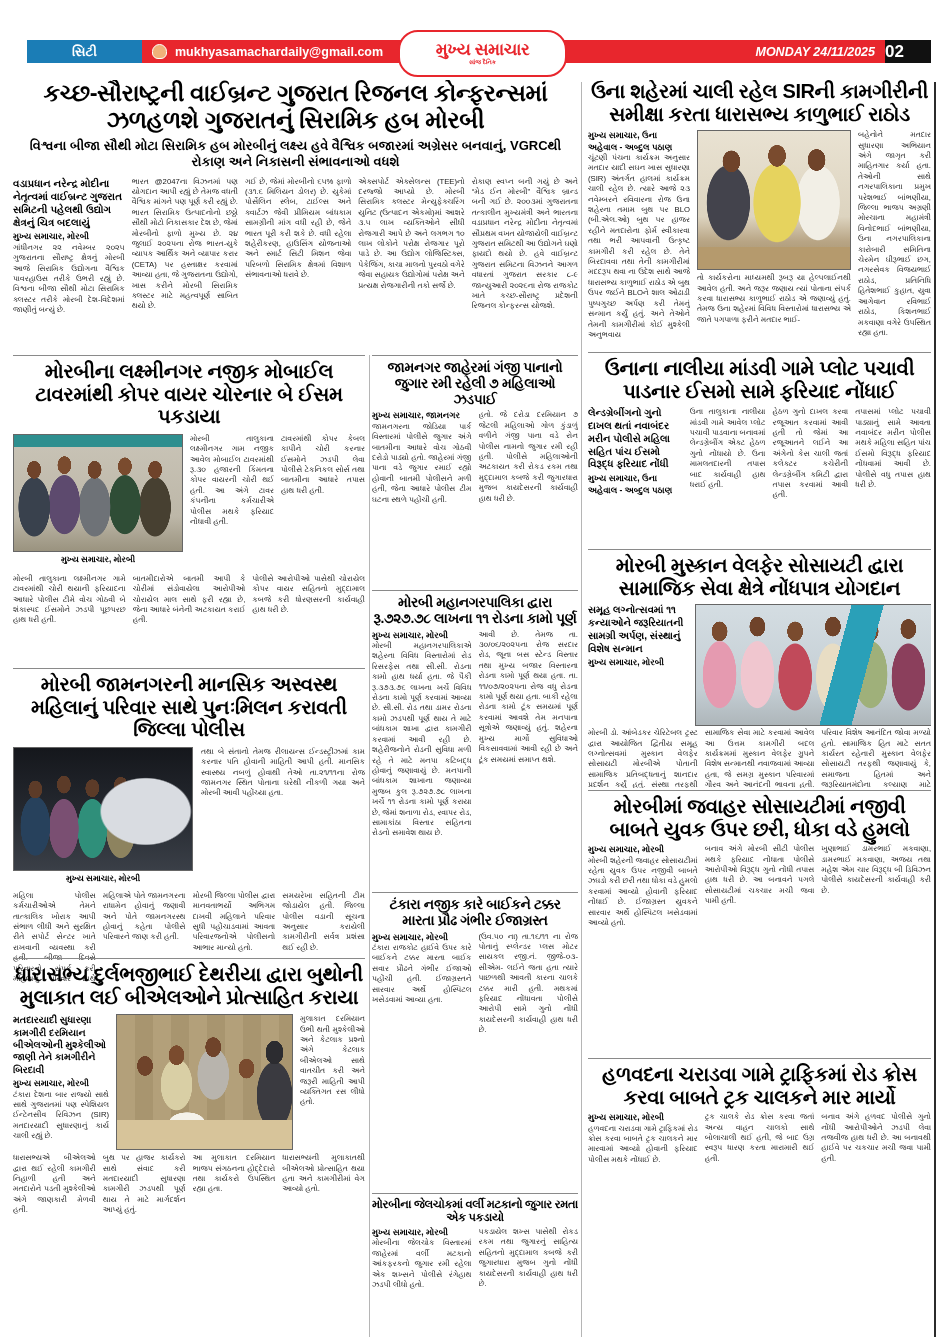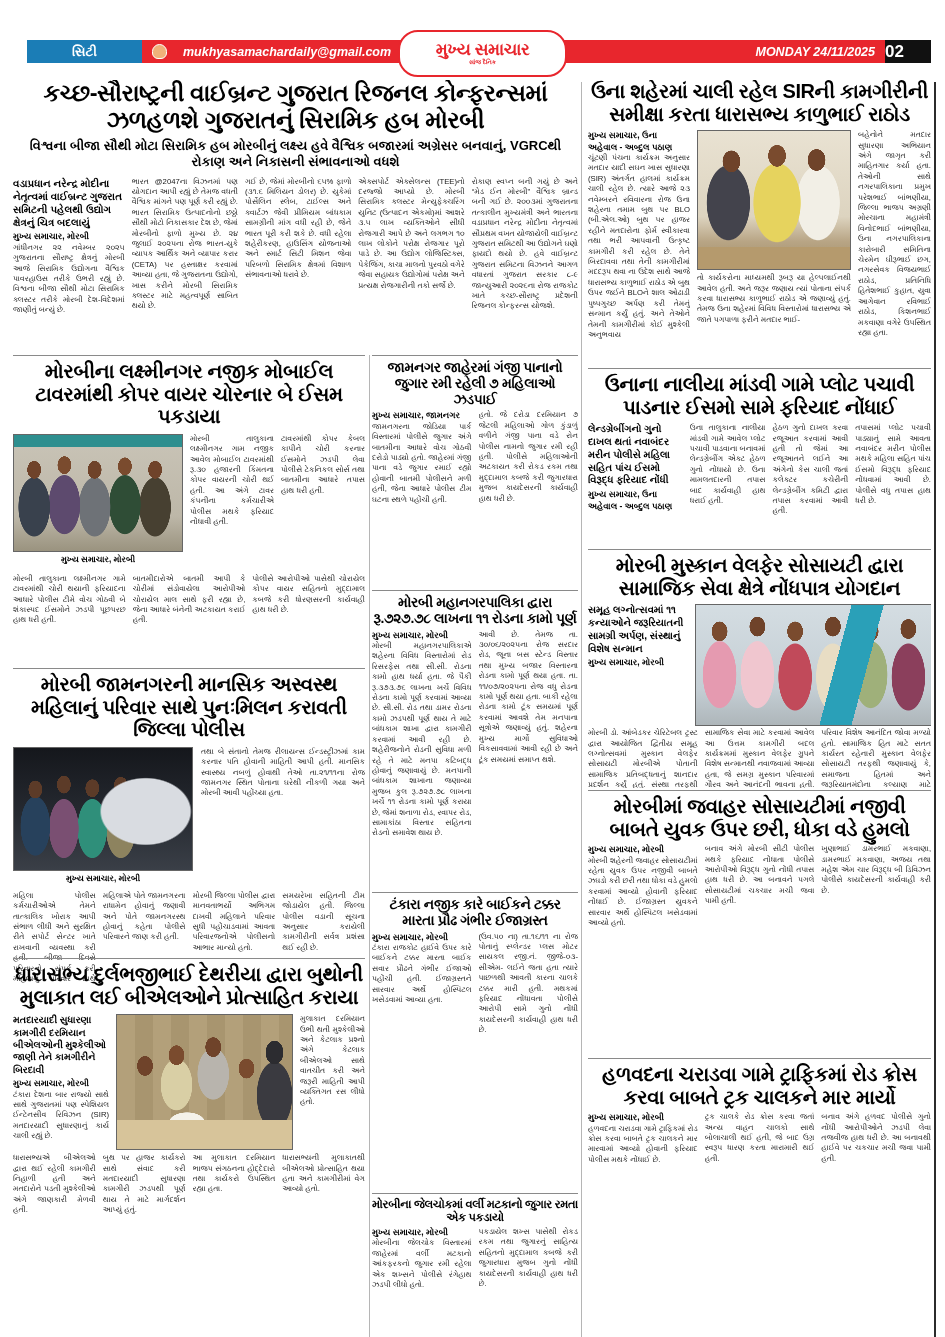--- a/index.html
+++ b/index.html
@@ -3,21 +3,21 @@
 <meta charset="utf-8">
 <style>
   html,body{margin:0;padding:0;}
   body{width:945px;height:1337px;position:relative;background:#ffffff;
        font-family:"Liberation Sans","DejaVu Sans",sans-serif;color:#111;overflow:hidden;}
   .abs{position:absolute;}
   
   .hdr-bar{background:#e8262d;display:flex;align-items:center;}
   .hdr-blue{background:#1b7db6;color:#fff;font-weight:bold;font-size:13px;
             display:flex;align-items:center;justify-content:center;}
-  .hdr-email{color:#fff;font-size:12.5px;font-weight:bold;margin-left:16px;font-style:italic;}
+  .hdr-email{color:#fff;font-size:12.5px;font-weight:bold;margin-left:8px;}
   .hdr-date{color:#fff;font-size:12.5px;font-weight:bold;font-style:italic;margin-left:auto;margin-right:6px;}
   .hdr-page{background:#111;color:#fff;font-weight:bold;font-size:17px;
             display:flex;align-items:center;justify-content:flex-start;}
   .masthead{background:#fff;border:2.5px solid #e8262d;border-radius:20px;
             display:flex;flex-direction:column;align-items:center;justify-content:center;z-index:5;}
   .masthead .mh{color:#e8262d;font-weight:bold;font-size:17px;line-height:18px;letter-spacing:-0.5px;}
   .masthead .mt{color:#e8262d;font-weight:bold;font-size:6px;line-height:7px;}
   .hand{width:13px;height:13px;border-radius:50% 50% 40% 40%;background:#f0b07a;border:1px solid #fff;
         margin-left:10px;flex:0 0 auto;}
   
@@ -177,21 +177,21 @@
   <div class="hl hl-md">જામનગર જાહેરમાં ગંજી પાનાનો જુગાર રમી રહેલી ૭ મહિલાઓ ઝડપાઈ</div>
   <div class="cols" style="margin-top:3px;height:168px;">
     <div class="bcol">
       <div class="byline" style="margin-top:0;">મુખ્ય સમાચાર, જામનગર</div>
       <span>જામનગરના જોડિયા પાર્ક વિસ્તારમાં પોલીસે જુગાર અંગે બાતમીના આધારે વોચ ગોઠવી દરોડો પાડ્યો હતો. જાહેરમાં ગંજી પાના વડે જુગાર રમાઈ રહ્યો હોવાની બાતમી પોલીસને મળી હતી, જેના આધારે પોલીસ ટીમ ઘટના સ્થળે પહોંચી હતી.</span>
     </div>
     <div class="bcol">હતો. જે દરોડા દરમિયાન ૭ જેટલી મહિલાઓ ગોળ કુંડાળું વળીને ગંજી પાના વડે રોન પોલીસ નામનો જુગાર રમી રહી હતી. પોલીસે મહિલાઓની અટકાયત કરી રોકડ રકમ તથા મુદ્દામાલ કબજે કરી જુગારધારા મુજબ કાયદેસરની કાર્યવાહી હાથ ધરી છે.</div>
   </div>
 </div>
 
-<div class="article rule-top" style="left:588px;top:368px;width:343px;height:194px;">
+<div class="article rule-top" style="left:588px;top:352px;width:343px;height:194px;">
   <div class="hl hl-lg">ઉનાના નાલીયા માંડવી ગામે પ્લોટ પચાવી પાડનાર ઈસમો સામે ફરિયાદ નોંધાઈ</div>
   <div class="cols" style="margin-top:5px;height:128px;">
     <div class="bcol" style="flex:1.25;">
       <div class="bold-sub">લેન્ડગ્રેબીંગનો ગુનો દાખલ થતાં નવાબંદર મરીન પોલીસે મહિલા સહિત પાંચ ઈસમો વિરૂદ્ધ ફરિયાદ નોંધી</div>
       <div class="byline">મુખ્ય સમાચાર, ઉના</div>
       <div class="byline" style="margin-top:0;">અહેવાલ - અબ્દુલ પઠાણ</div>
     </div>
     <div class="bcol">ઉના તાલુકાના નાલીયા માંડવી ગામે આવેલ પ્લોટ પચાવી પાડવાના બનાવમાં લેન્ડગ્રેબીંગ એક્ટ હેઠળ ગુનો નોંધાયો છે. ઉના મામલતદારની તપાસ બાદ કાર્યવાહી હાથ ધરાઈ હતી.</div>
     <div class="bcol">હેઠળ ગુનો દાખલ કરવા રજૂઆત કરવામાં આવી હતી તો જેમાં આ રજૂઆતને લઈને આ અંગેનો કેસ ચાલી જતાં કલેક્ટર કચેરીની લેન્ડગ્રેબીંગ કમિટી દ્વારા તપાસ કરવામાં આવી હતી.</div>
     <div class="bcol">તપાસમાં પ્લોટ પચાવી પાડ્યાનું સામે આવતા નવાબંદર મરીન પોલીસ મથકે મહિલા સહિત પાંચ ઈસમો વિરૂદ્ધ ફરિયાદ નોંધવામાં આવી છે. પોલીસે વધુ તપાસ હાથ ધરી છે.</div>

